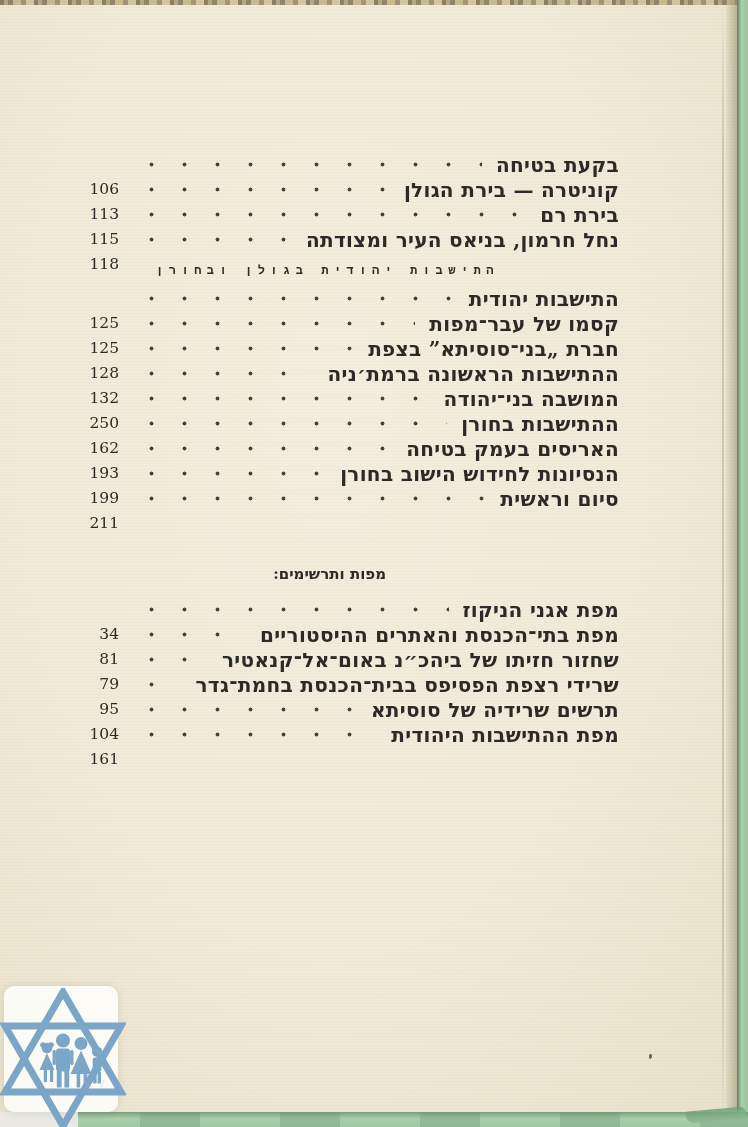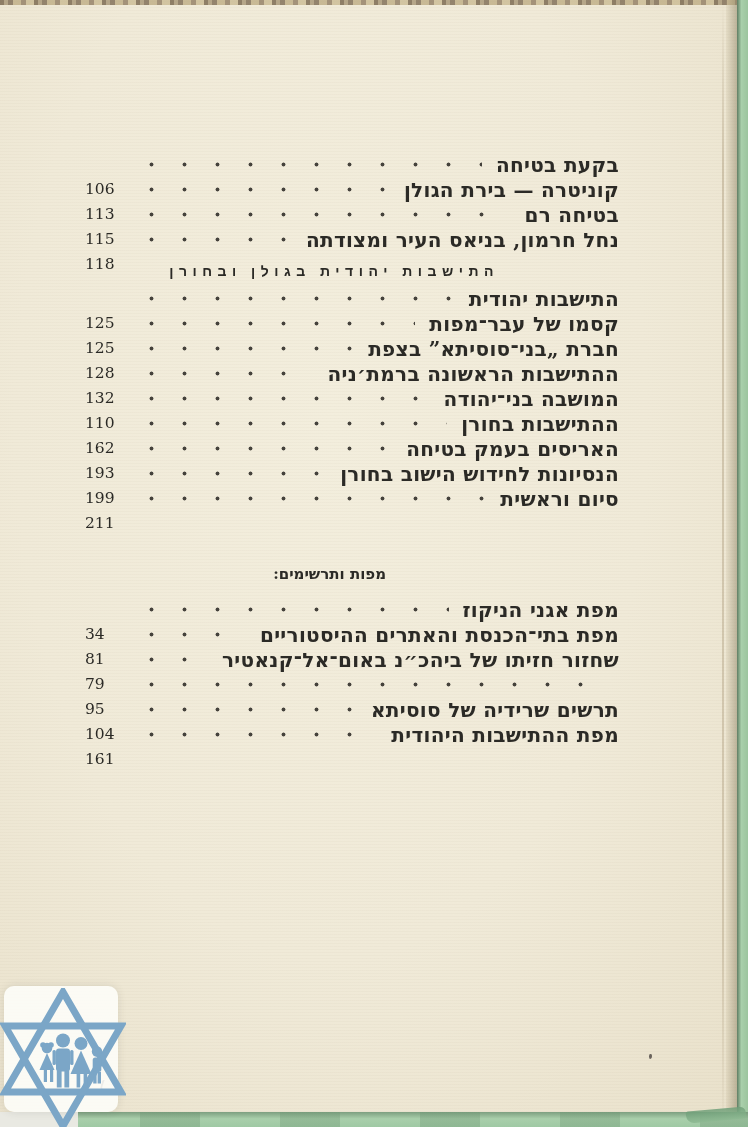--- a/index.html
+++ b/index.html
@@ -57,27 +57,27 @@
   .title{
     white-space:nowrap;font-weight:bold;font-size:20px;
     font-family:"DejaVu Serif","DejaVu Sans",serif;letter-spacing:.3px;
   }
   .leader{
     flex:1 1 auto;align-self:stretch;margin-right:14px;margin-left:6px;
     background-image:radial-gradient(circle, #45423c 1.6px, rgba(69,66,60,0) 2.3px);
     background-size:33px 25px;background-repeat:repeat-x;background-position:10px 58%;
   }
   .num{
-    width:34px;min-width:34px;direction:ltr;
+    width:34px;min-width:34px;text-align:right;direction:ltr;
     font-family:"DejaVu Serif",serif;font-size:15.5px;font-weight:normal;margin-top:48px;
   }
   .main-heading{
     margin:8px 120px 4px 0;text-align:right;
-    font-size:14px;font-weight:bold;letter-spacing:5.5px;line-height:22px;
-    font-family:Liberation Sans, sans-serif;color:#2b2a26;
+    font-size:12px;font-weight:bold;letter-spacing:5.5px;line-height:22px;
+    font-family:Liberation Mono, monospace;color:#2b2a26;
   }
   .maps-heading{
     margin:54px 233px 13px 0;text-align:right;white-space:nowrap;
     font-size:15px;font-weight:bold;line-height:19px;
     font-family:"DejaVu Serif","DejaVu Sans",serif;color:#2b2a26;
   }
   
   .stamp-bg{
     position:absolute;left:4px;top:986px;width:114px;height:126px;
     background:rgba(253,253,248,.9);border-radius:10px;
@@ -108,21 +108,21 @@
             <span class="title">בקעת בטיחה</span>
             <span class="leader"></span>
             <span class="num">106</span>
           </div>
           <div class="row">
             <span class="title">קוניטרה — בירת הגולן</span>
             <span class="leader"></span>
             <span class="num">113</span>
           </div>
           <div class="row">
-            <span class="title">בטיחה רם</span>
+            <span class="title">בירת רם</span>
             <span class="leader"></span>
             <span class="num">115</span>
           </div>
           <div class="row">
             <span class="title">נחל חרמון, בניאס העיר ומצודתה</span>
             <span class="leader"></span>
             <span class="num">118</span>
           </div>
         </div>
     </section>
@@ -145,21 +145,21 @@
             <span class="num">128</span>
           </div>
           <div class="row">
             <span class="title">ההתישבות הראשונה ברמת׳ניה</span>
             <span class="leader"></span>
             <span class="num">132</span>
           </div>
           <div class="row">
             <span class="title">המושבה בני־יהודה</span>
             <span class="leader"></span>
-            <span class="num">110</span>
+            <span class="num">250</span>
           </div>
           <div class="row">
             <span class="title">ההתישבות בחורן</span>
             <span class="leader"></span>
             <span class="num">162</span>
           </div>
           <div class="row">
             <span class="title">האריסים בעמק בטיחה</span>
             <span class="leader"></span>
             <span class="num">193</span>
@@ -188,20 +188,21 @@
             <span class="title">מפת בתי־הכנסת והאתרים ההיסטוריים</span>
             <span class="leader"></span>
             <span class="num">81</span>
           </div>
           <div class="row">
             <span class="title">שחזור חזיתו של ביהכ״נ באום־אל־קנאטיר</span>
             <span class="leader"></span>
             <span class="num">79</span>
           </div>
           <div class="row">
+            <span class="title">שרידי רצפת הפסיפס בבית־הכנסת בחמת־גדר</span>
             <span class="leader"></span>
             <span class="num">95</span>
           </div>
           <div class="row">
             <span class="title">תרשים שרידיה של סוסיתא</span>
             <span class="leader"></span>
             <span class="num">104</span>
           </div>
           <div class="row">
             <span class="title">מפת ההתישבות היהודית</span>

